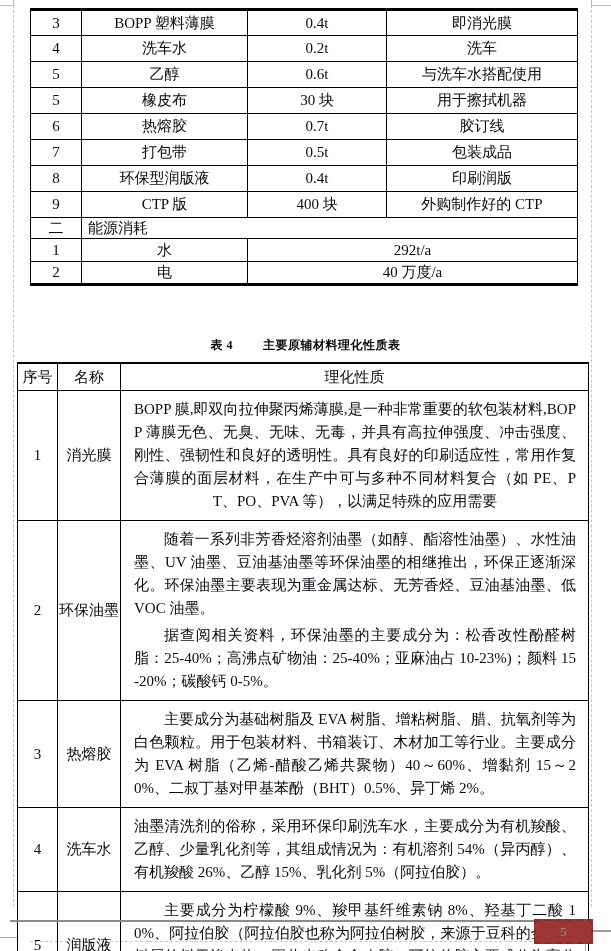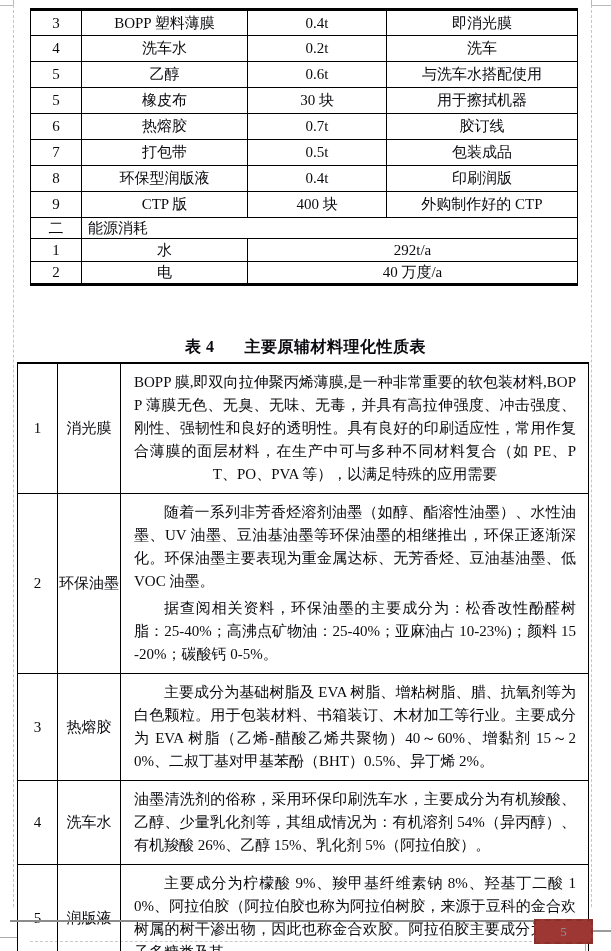--- a/index.html
+++ b/index.html
@@ -25,21 +25,21 @@
   .t1{position:absolute;left:30px;top:8px;width:547px;
       border:1px solid #000;border-top:3px solid #000;border-bottom:3px solid #000;}
   .t1 td{border:1px solid #000;text-align:center;vertical-align:middle;
          font-size:15px;padding:0;overflow:hidden;white-space:nowrap;}
   .t1 .r26{height:26px}.t1 .r21{height:21px}.t1 .r23{height:23px}
   .t1 td.left{text-align:left;padding-left:6px;}
 
   
   .intro{position:absolute;left:36px;top:306px;width:545px;font-size:15.5px;}
   .caption{position:absolute;left:0;top:337px;width:611px;text-align:center;
-           font-size:16px;font-weight:bold;letter-spacing:0.5px;}
+           font-size:12px;font-weight:bold;letter-spacing:0.5px;}
   .caption .gap{display:inline-block;width:30px;}
 
   
   .t4{position:absolute;left:17px;top:362px;width:571px;
       border:1px solid #000;border-top:2px solid #000;border-bottom:3px solid #000;}
   .t4 td,.t4 th{border:1px solid #000;font-size:15px;font-weight:normal;
       vertical-align:middle;padding:0;}
   .t4 .hdr{height:26px;text-align:center;}
   .t4 .cnum,.t4 .cname{text-align:center;}
   .t4 .cprop{padding:3px 8px 3px 9px;vertical-align:middle;}
@@ -150,20 +150,25 @@
   </div>
 
   <table class="t4">
     <colgroup>
         <col style="width:40px">
         <col style="width:63px">
         <col style="width:468px">
       </colgroup>
     <tbody>
       <tr>
+        <th class="hdr">序号</th>
+        <th class="hdr">名称</th>
+        <th class="hdr">理化性质</th>
+      </tr>
+      <tr>
         <td class="cnum">1</td>
         <td class="cname">消光膜</td>
         <td class="cprop">
           <p class="center-last">BOPP 膜,即双向拉伸聚丙烯薄膜,是一种非常重要的软包装材料,BOPP 薄膜无色、无臭、无味、无毒，并具有高拉伸强度、冲击强度、刚性、强韧性和良好的透明性。具有良好的印刷适应性，常用作复合薄膜的面层材料，在生产中可与多种不同材料复合（如 PE、PT、PO、PVA 等），以满足特殊的应用需要</p>
         </td>
       </tr>
       <tr>
         <td class="cnum">2</td>
         <td class="cname">环保油墨</td>
         <td class="cprop">

